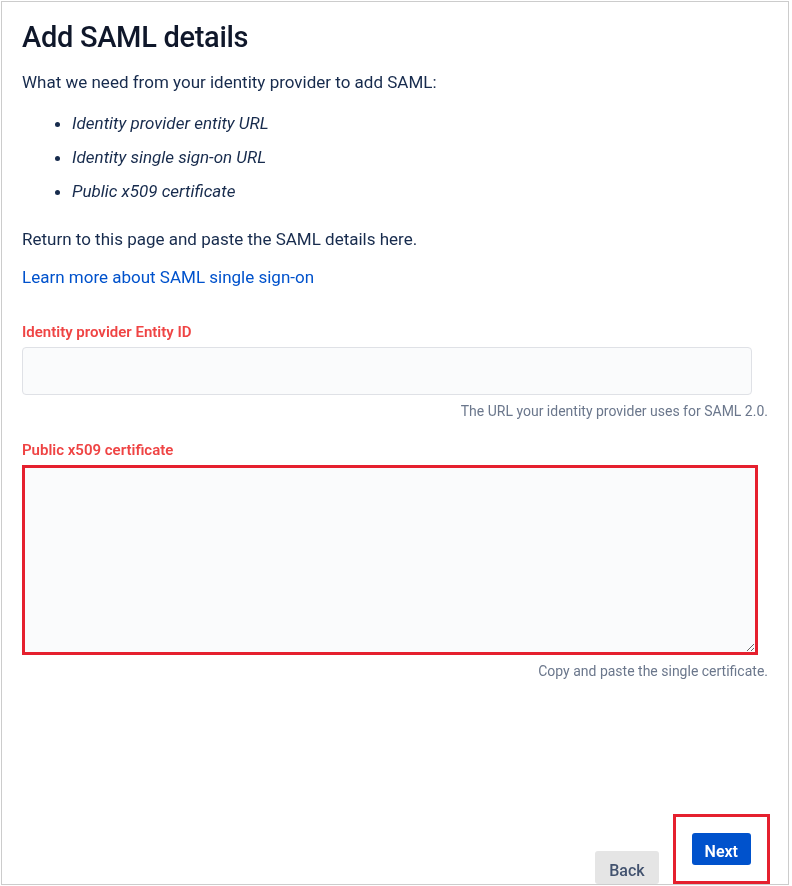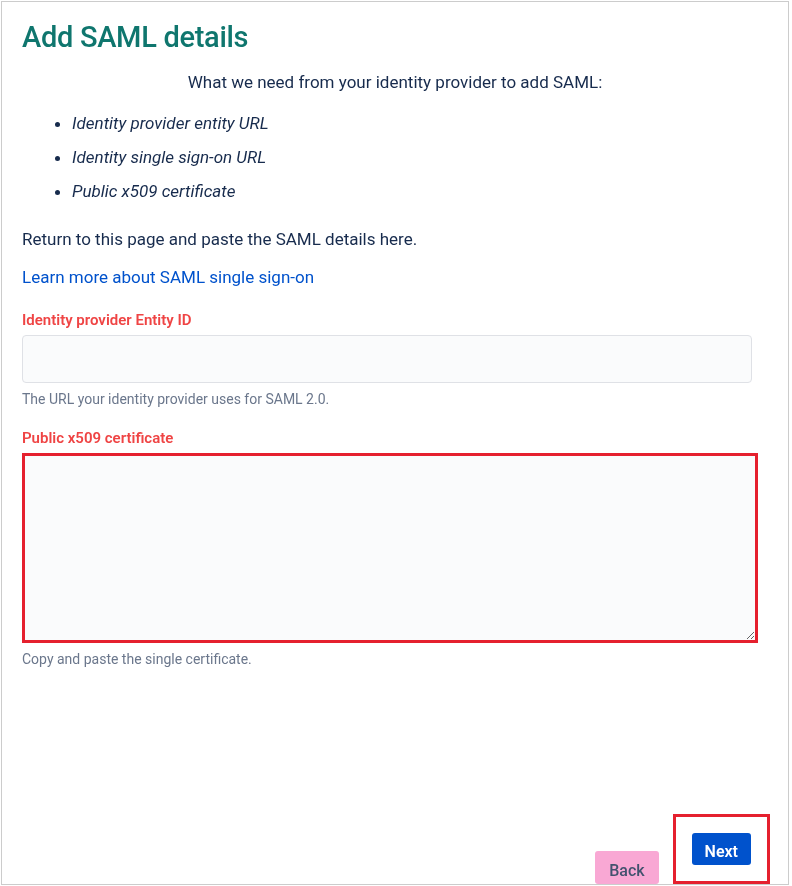--- a/index.html
+++ b/index.html
@@ -19,30 +19,29 @@
       border: 1px solid #ccc;
       width: 788px;
       height: 884px;
       margin: 1px;
       padding: 18px 20px 0 20px;
       position: relative;
     }
     .page-title {
       font-size: 29px;
       font-weight: 500;
-      color: #0f766e;
+      color: #0f172a;
       margin-bottom: 18px;
       letter-spacing: -0.3px;
     }
     .intro-text {
       font-size: 17px;
       color: #172B4D;
       margin-bottom: 20px;
       font-weight: 400;
-      text-align: center;
     }
     .requirements-list {
       list-style: disc;
       margin-left: 50px;
       margin-bottom: 26px;
       font-style: italic;
     }
     .requirements-list li {
       font-size: 17px;
       color: #172B4D;
@@ -52,21 +51,21 @@
     .return-text {
       font-size: 17px;
       color: #172B4D;
       margin-bottom: 18px;
     }
     .learn-more-link {
       color: #0052CC;
       font-size: 17px;
       text-decoration: none;
       display: inline-block;
-      margin-bottom: 24px;
+      margin-bottom: 36px;
     }
     .form-group {
       margin-bottom: 22px;
     }
     .field-label {
       display: block;
       font-size: 15px;
       font-weight: 600;
       color: #ef4444;
       margin-bottom: 6px;
@@ -78,20 +77,21 @@
       border-radius: 4px;
       background: #FAFBFC;
       padding: 10px 12px;
       font-size: 15px;
       color: #172B4D;
     }
     .help-text {
       font-size: 14px;
       color: #6B778C;
       margin-top: 8px;
+      text-align: right;
     }
     .cert-textarea {
       width: 730px;
       height: 186px;
       border: 1px solid #DFE1E6;
       border-radius: 3px;
       background: #FAFBFC;
       padding: 10px 12px;
       font-size: 15px;
       color: #172B4D;
@@ -119,21 +119,21 @@
     }
     .btn {
       font-size: 16px;
       font-weight: 500;
       border: none;
       border-radius: 3px;
       cursor: pointer;
       font-family: inherit;
     }
     .btn-back {
-      background: #f9a8d4;
+      background: #e5e5e5;
       color: #42526E;
       padding: 9px 14px 4px 14px;
       height: 33px;
       overflow: hidden;
     }
     .btn-next-wrap {
       border: 3px solid #E5202E;
       padding: 16px;
       display: inline-block;
     }

